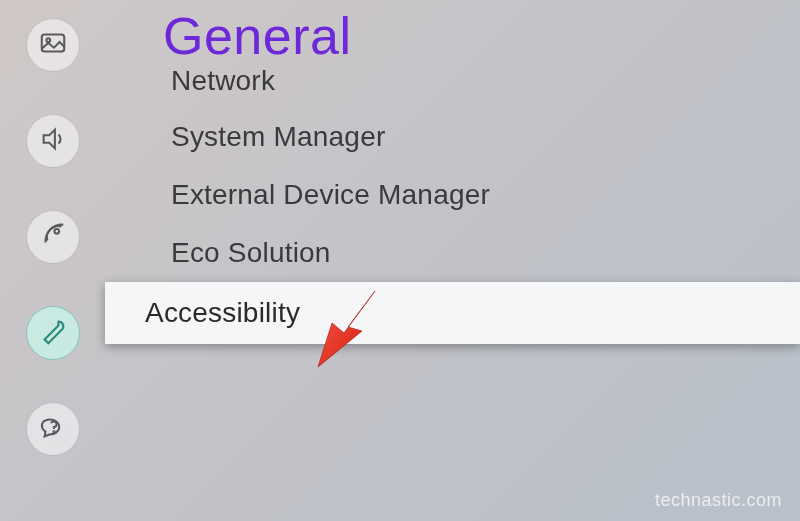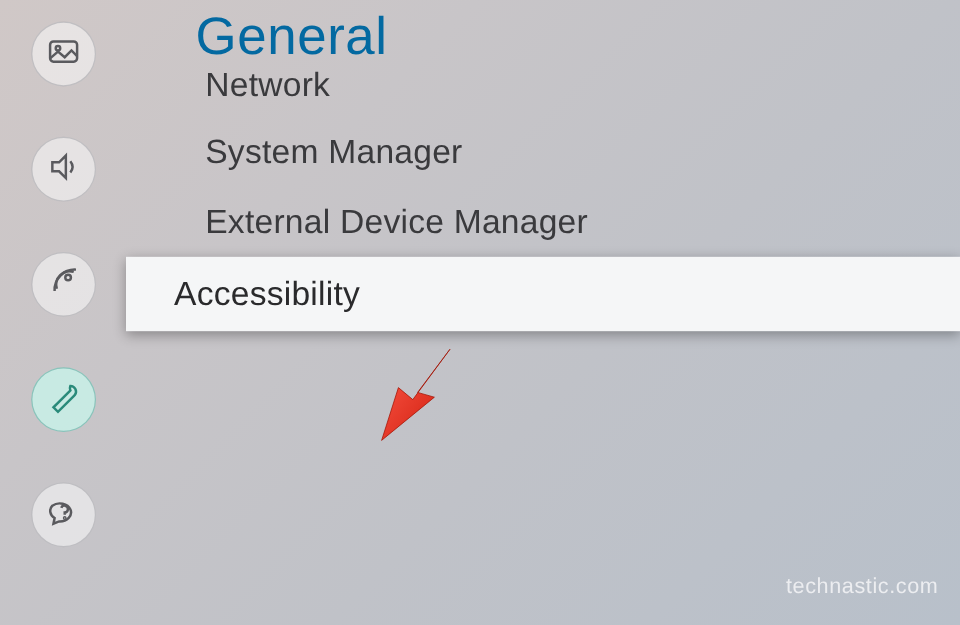--- a/index.html
+++ b/index.html
@@ -52,22 +52,22 @@
       stroke: #2a8a7a;
     }
     .content {
       position: absolute;
       left: 105px;
       top: 0;
       right: 0;
       height: 100%;
     }
     .page-title {
-      font-size: 44px;
-      color: #0369a1;
+      font-size: 52px;
+      color: #6d28d9;
       font-weight: 400;
       padding: 6px 0 0 58px;
       letter-spacing: 0.5px;
     }
     .menu-list {
       margin-top: 4px;
     }
     .menu-item {
       font-size: 28px;
       color: #3a3a3d;
@@ -98,21 +98,21 @@
       left: 300px;
       top: 283px;
       z-index: 10;
       width: 90px;
       height: 90px;
       pointer-events: none;
     }
     .watermark {
       position: absolute;
       right: 18px;
-      bottom: 22px;
+      bottom: 10px;
       font-size: 18px;
       color: rgba(245,245,247,0.85);
       letter-spacing: 0.5px;
       font-family: Arial, sans-serif;
     }
   </style>
 </head>
 <body>
 
 <div class="sidebar">
@@ -165,20 +165,23 @@
   <div class="menu-list">
     <div class="menu-item partial-top">
       <span>Network</span>
     </div>
     <div class="menu-item">
       <span>System Manager</span>
     </div>
     <div class="menu-item">
       <span>External Device Manager</span>
     </div>
+    <div class="menu-item">
+      <span>Eco Solution</span>
+    </div>
     <div class="menu-item selected">
       <span>Accessibility</span>
     </div>
   </div>
 </div>
 
 <div class="arrow">
   <svg viewBox="0 0 90 90">
     <defs>
       <linearGradient id="redgrad" x1="0" y1="0" x2="1" y2="1">

